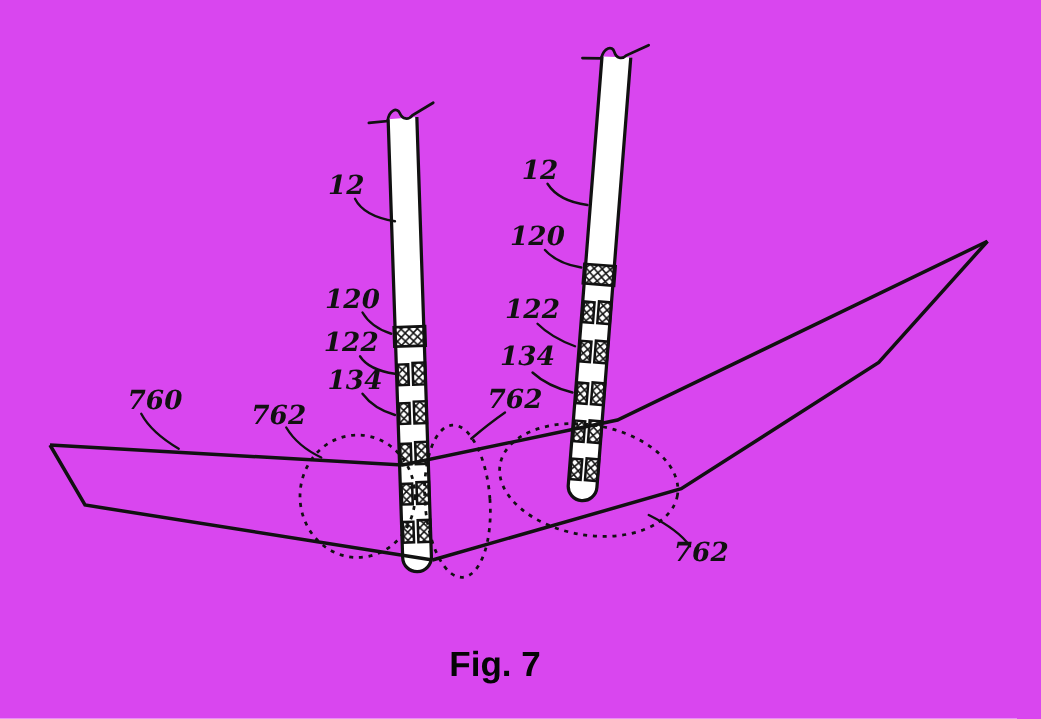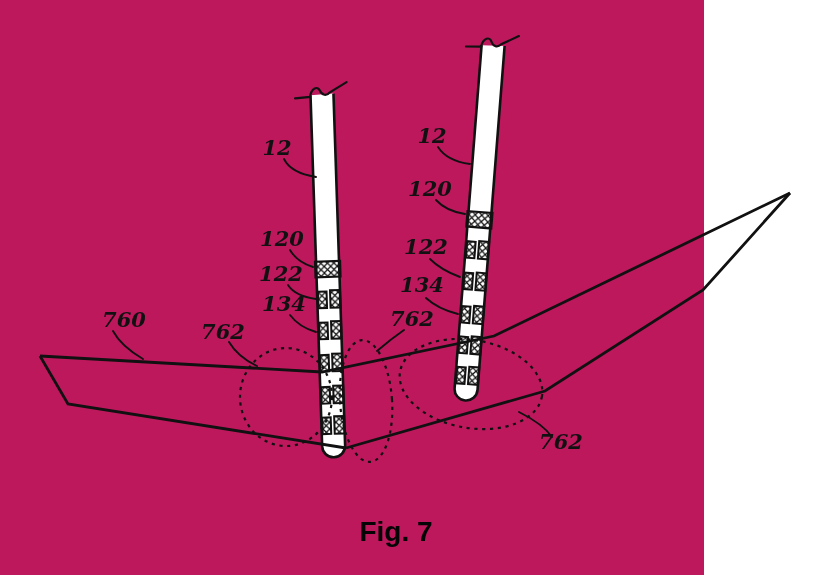--- a/index.html
+++ b/index.html
@@ -6,23 +6,23 @@
     margin: 0;
     padding: 0;
     background: #ffffff;
     width: 833px;
     height: 575px;
     overflow: hidden;
     font-family: "Liberation Sans", sans-serif;
   }
   #figure-wrap {
     position: relative;
-    width: 704px;
+    width: 833px;
     height: 575px;
-    background: #be185d;
+    background: #d946ef;
   }
   svg { display: block; }
   .tube   { fill: #ffffff; stroke: #111111; stroke-width: 2.6; }
   .brk    { fill: none; stroke: #111111; stroke-width: 2.2; stroke-linecap: round; }
   .wing   { fill: none; stroke: #111111; stroke-width: 2.8; stroke-linejoin: miter; }
   .dashz  { fill: none; stroke: #111111; stroke-width: 2.2; stroke-dasharray: 3.2 4.6; }
   .leader { fill: none; stroke: #111111; stroke-width: 1.9; stroke-linecap: round; }
   .elec   { fill: url(#xhatch); stroke: #111111; stroke-width: 2; }
   .band   { fill: url(#xhatch); stroke: #111111; stroke-width: 2.2; }
   .num {

